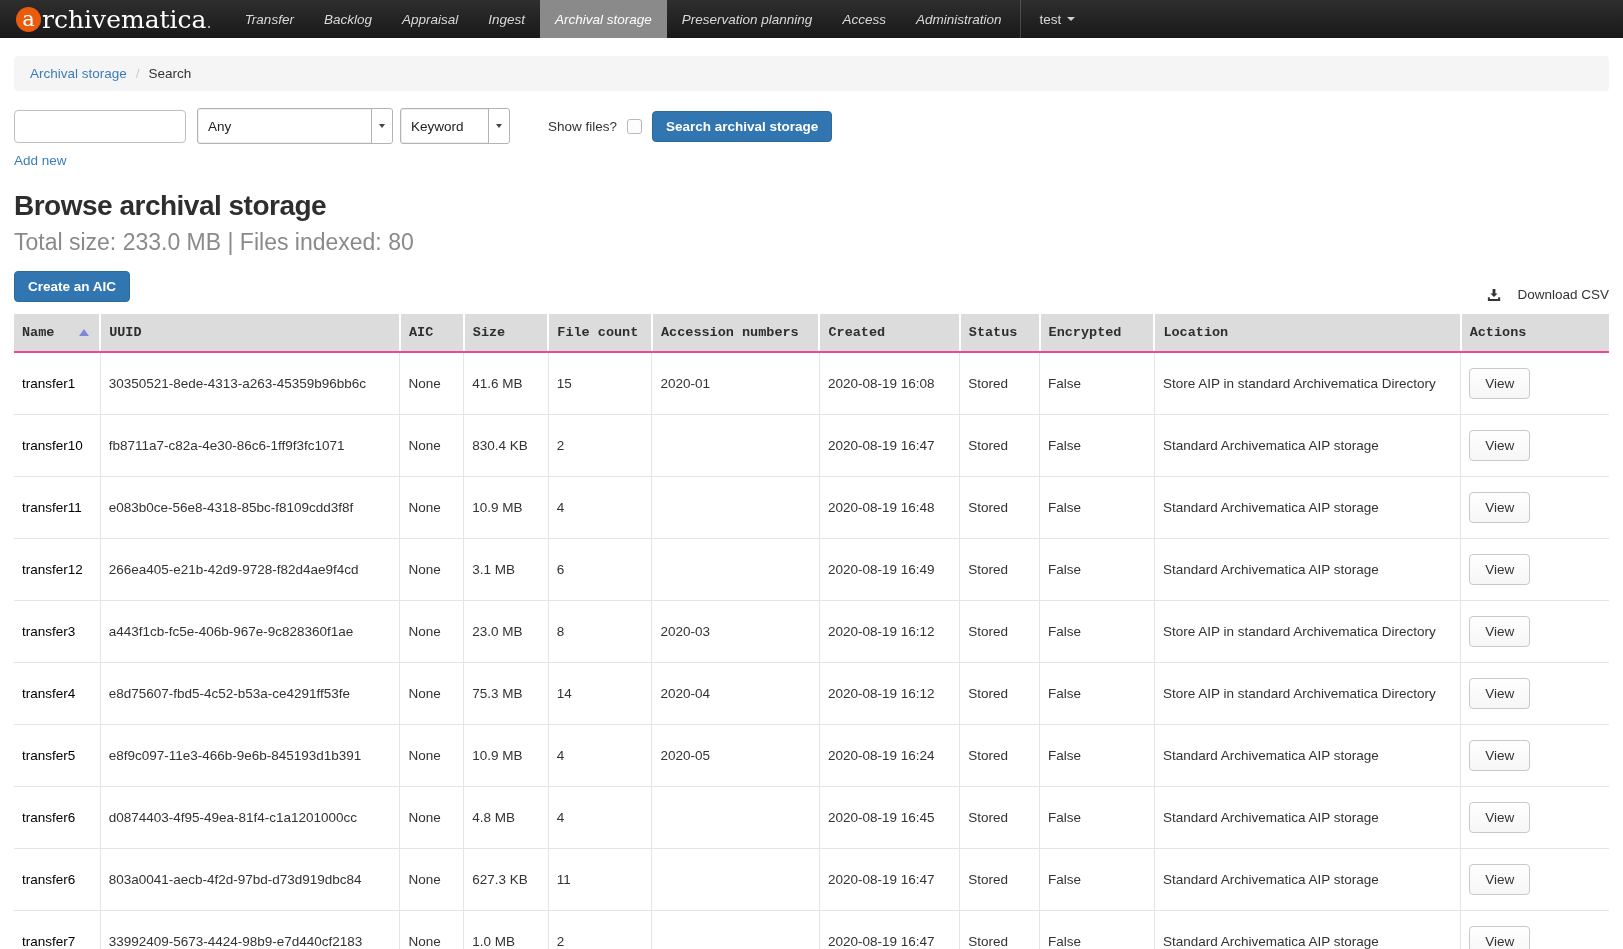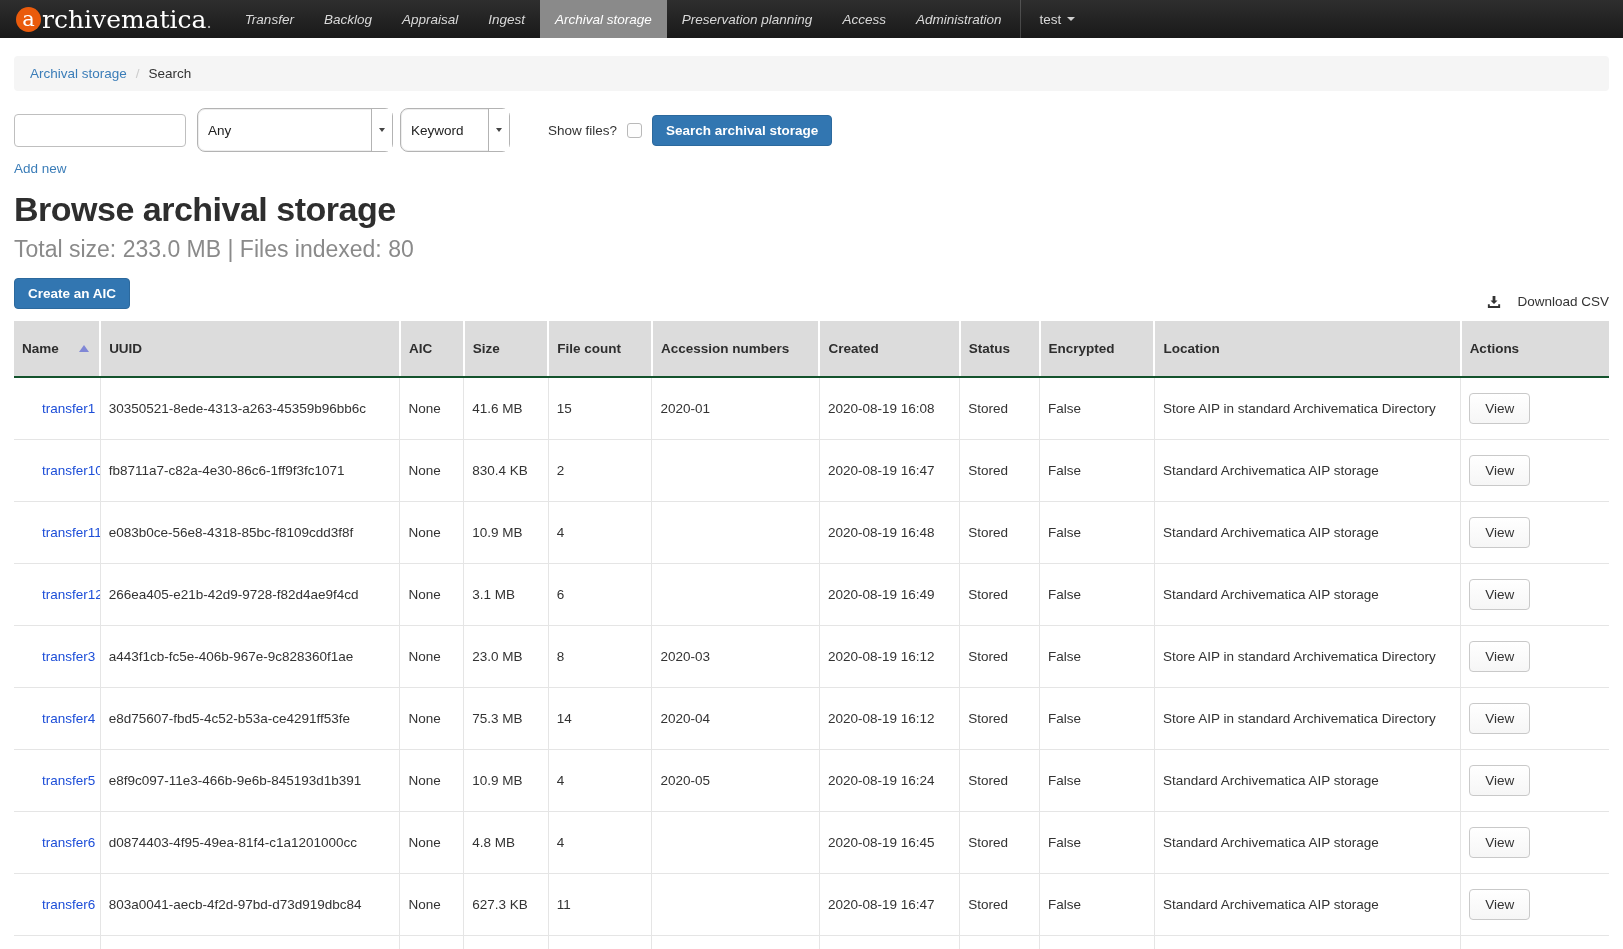--- a/index.html
+++ b/index.html
@@ -74,22 +74,22 @@
     display: flex; align-items: center;
   }
   .search-input {
     width: 172px; height: 33px;
     border: 1px solid #bfbfbf; border-radius: 4px;
     padding: 0 8px; font-size: 13.5px;
     font-family: inherit; color: #333;
   }
   .select {
     display: flex; align-items: stretch;
-    height: 44px; background: #fff;
-    border: 1px solid #b3b3b3; border-radius: 8px;
+    height: 36px; background: #fff;
+    border: 1px solid #b3b3b3; border-radius: 3px;
     box-shadow: inset 0 0 0 1px #eee;
     margin-left: 11px; cursor: pointer;
   }
   .select-text { display: flex; align-items: center; padding: 0 10px; flex: 1; color: #222; }
   .select-btn {
     width: 21px; border-left: 1px solid #b3b3b3;
     display: flex; align-items: center; justify-content: center;
     background: #fff; border-radius: 0 3px 3px 0;
   }
   .select-arrow {
@@ -112,62 +112,63 @@
   .btn-primary {
     margin-left: 10px;
     background: #3276b1; color: #fff;
     border: 1px solid #2c699d; border-radius: 4px;
     padding: 7px 13px; font-size: 13.5px;
     font-family: inherit; cursor: pointer; font-weight: bold;
   }
   .add-new { display: inline-block; margin-top: 9px; color: #3b7db8; text-decoration: none; }
 
   
-  .page-title { margin-top: 14px; font-size: 34px; font-weight: bold; color: #2e2e2e; letter-spacing: -0.5px; }
+  .page-title { margin-top: 22px; font-size: 28px; font-weight: bold; color: #2e2e2e; letter-spacing: -0.5px; }
   .page-summary { margin-top: 7px; font-size: 23px; color: #8a8a8a; }
 
   .actions-row {
     margin-top: 15px;
     display: flex; align-items: flex-end; justify-content: space-between;
   }
   .download-csv { color: #333; text-decoration: none; display: inline-flex; align-items: center; gap: 16px; }
   .download-csv svg { display: block; }
 
   
   table.aip-table {
     width: 100%; margin-top: 12px;
     border-collapse: collapse; table-layout: fixed;
   }
   .aip-table th {
     background: #dcdcdc;
     text-align: left; font-weight: bold; color: #2e2e2e;
-    padding: 20px 8px;
+    padding: 11px 8px;
     border-right: 2px solid #fff;
-    border-bottom: 2px solid #14532d;
+    border-bottom: 2px solid #ec4899;
     cursor: pointer;
+    font-family: Liberation Mono, monospace;
   }
   .aip-table th:last-child { border-right: none; }
   .th-name-inner { display: flex; align-items: center; justify-content: space-between; padding-right: 2px; }
   .sort-asc {
     width: 0; height: 0;
     border-left: 5px solid transparent;
     border-right: 5px solid transparent;
     border-bottom: 7px solid #8087d6;
   }
   .aip-table td {
     padding: 15px 8px;
     border: 1px solid #e5e5e5;
     color: #333;
     vertical-align: middle;
     overflow: hidden; white-space: nowrap;
   }
   .aip-table td:first-child { border-left: none; }
   .aip-table td:last-child { border-right: none; }
   .aip-table tbody tr:last-child td { border-bottom: 2px solid #2b2b2b; }
-  .aip-table a { color: #1d4ed8; text-decoration: none; margin-left: 20px; }
+  .aip-table a { color: #000000; text-decoration: none; }
   .btn-view {
     background: linear-gradient(#fff, #f6f6f6);
     border: 1px solid #c9c9c9; border-radius: 4px;
     padding: 7px 15px; font-size: 13.5px; color: #333;
     font-family: inherit; cursor: pointer;
   }
 </style>
 </head>
 <body>
 

